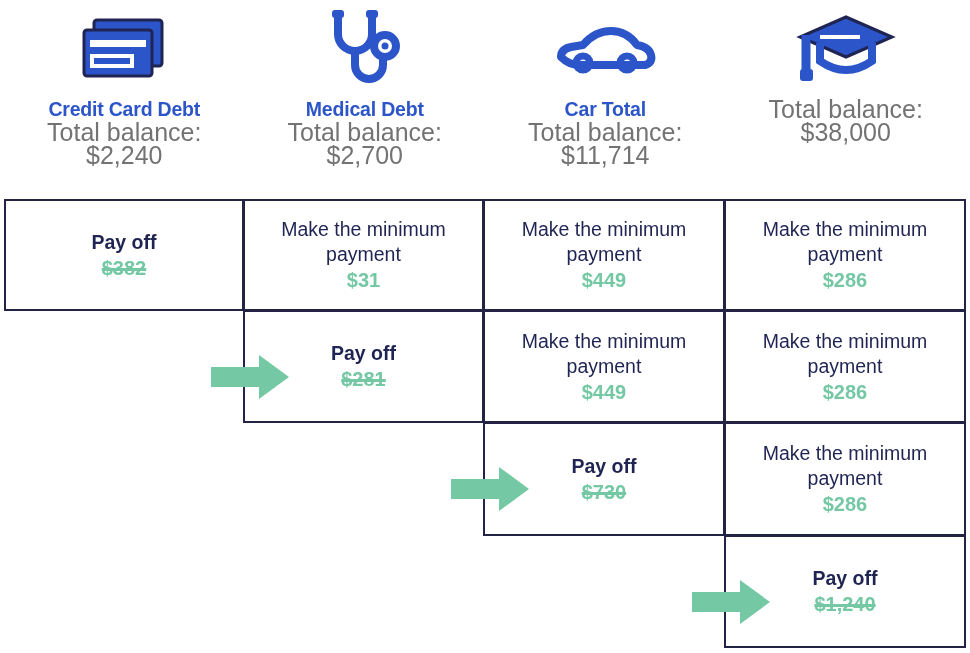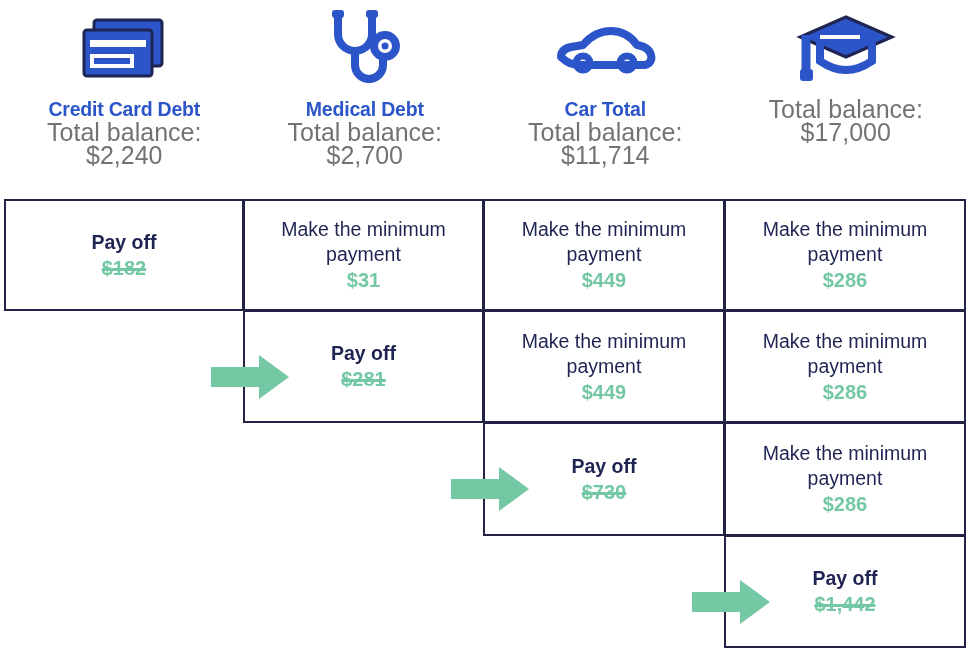--- a/index.html
+++ b/index.html
@@ -158,29 +158,29 @@
       <div class="icon-wrap">
         <svg width="100" height="80" viewBox="0 0 100 80">
           <path d="M50 8 L96 28 L50 48 L4 28 Z" fill="#2B55C8" stroke="#1F2452" stroke-width="3"></path>
           <path d="M24 34 v18 q26 18 52 0 v-18" fill="none" stroke="#2B55C8" stroke-width="8"></path>
           <path d="M10 26 v40" fill="none" stroke="#2B55C8" stroke-width="9"></path>
           <rect x="4" y="60" width="13" height="12" rx="3" fill="#2B55C8"></rect>
           <path d="M24 28 h40" fill="none" stroke="#ffffff" stroke-width="4"></path>
         </svg>
       </div>
       <div class="debt-balance-label">Total balance:</div>
-      <div class="debt-balance-value">$17,000</div>
+      <div class="debt-balance-value">$38,000</div>
     </div>
   </div>
 
   <div id="grid">
 
     <div class="cell payoff" style="left:4px; top:199px; width:240px; height:112px;">
       <div class="action">Pay off</div>
-      <div class="amount">$182</div>
+      <div class="amount">$382</div>
     </div>
     <div class="cell minimum" style="left:243px; top:199px; width:241px; height:112px;">
       <div class="action">Make the minimum payment</div>
       <div class="amount">$31</div>
     </div>
     <div class="cell minimum" style="left:483px; top:199px; width:242px; height:112px;">
       <div class="action">Make the minimum payment</div>
       <div class="amount">$449</div>
     </div>
     <div class="cell minimum" style="left:724px; top:199px; width:242px; height:112px;">
@@ -205,21 +205,21 @@
       <div class="action">Pay off</div>
       <div class="amount">$730</div>
     </div>
     <div class="cell minimum" style="left:724px; top:422px; width:242px; height:114px;">
       <div class="action">Make the minimum payment</div>
       <div class="amount">$286</div>
     </div>
 
     <div class="cell payoff" style="left:724px; top:535px; width:242px; height:113px;">
       <div class="action">Pay off</div>
-      <div class="amount">$1,442</div>
+      <div class="amount">$1,240</div>
     </div>
 
     <div class="arrow" style="left:211px; top:355px;">
       <svg width="78" height="44" viewBox="0 0 78 44">
         <path d="M0 12 H48 V0 L78 22 L48 44 V32 H0 Z" fill="#74C8A4"></path>
       </svg>
     </div>
     <div class="arrow" style="left:451px; top:467px;">
       <svg width="78" height="44" viewBox="0 0 78 44">
         <path d="M0 12 H48 V0 L78 22 L48 44 V32 H0 Z" fill="#74C8A4"></path>

